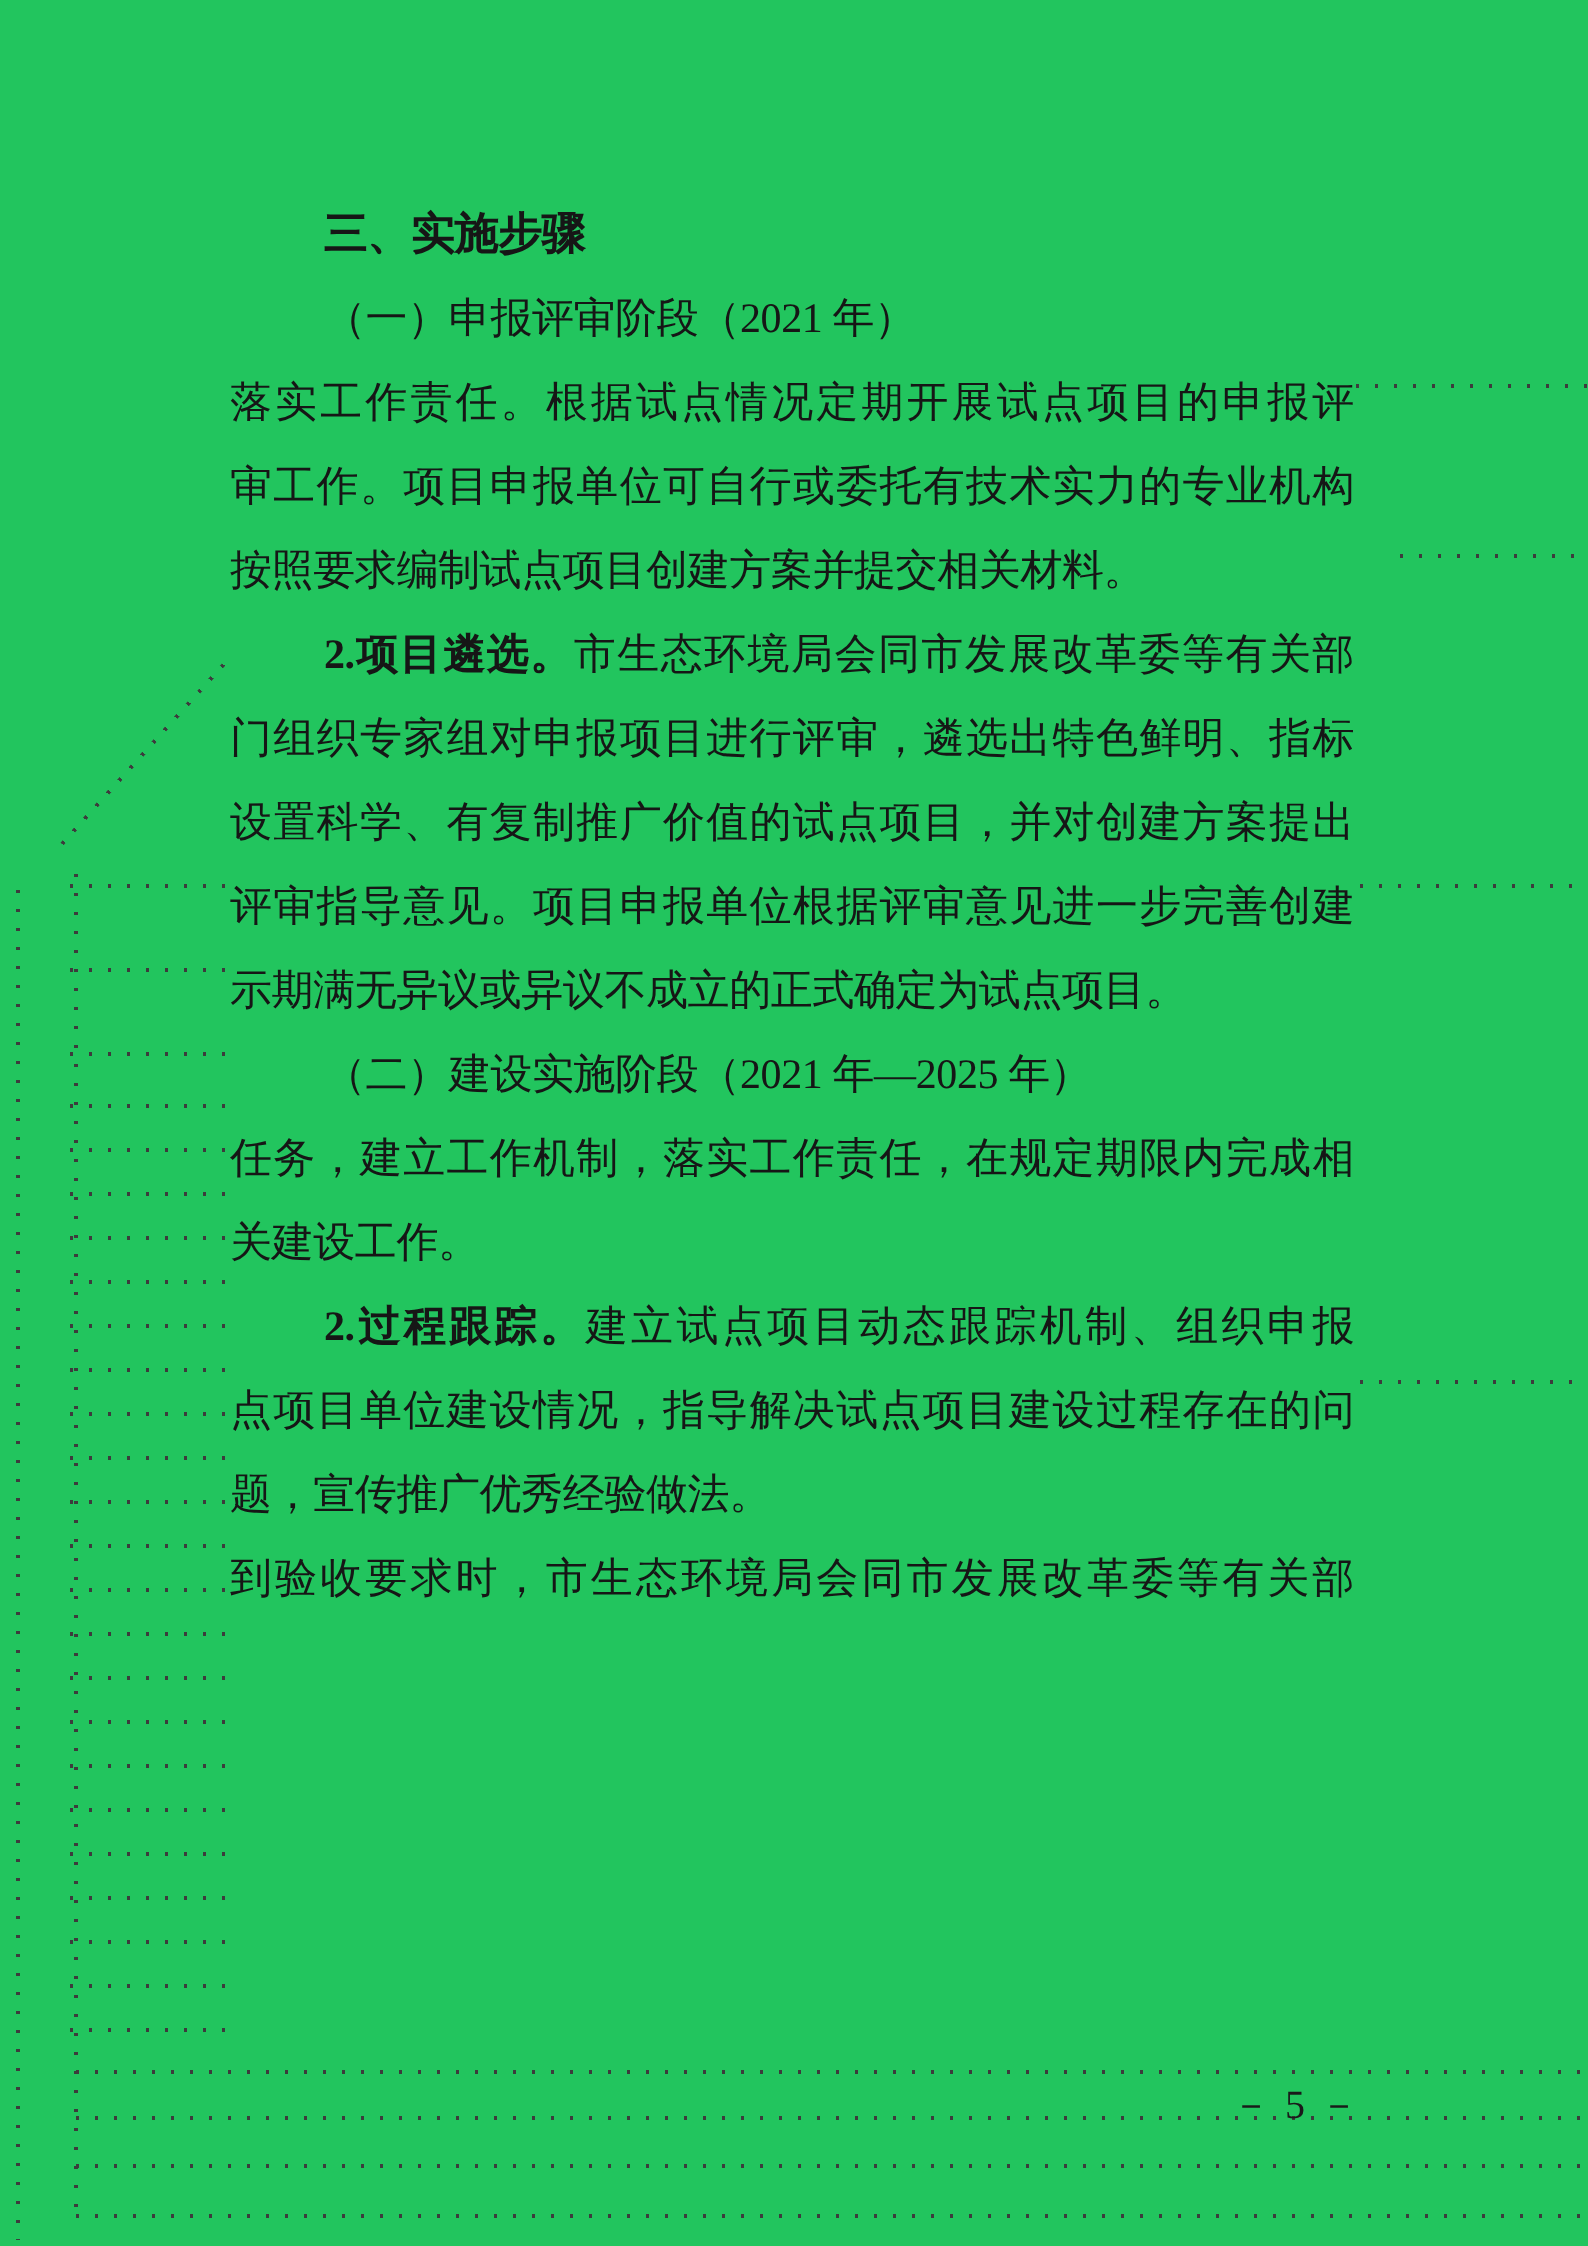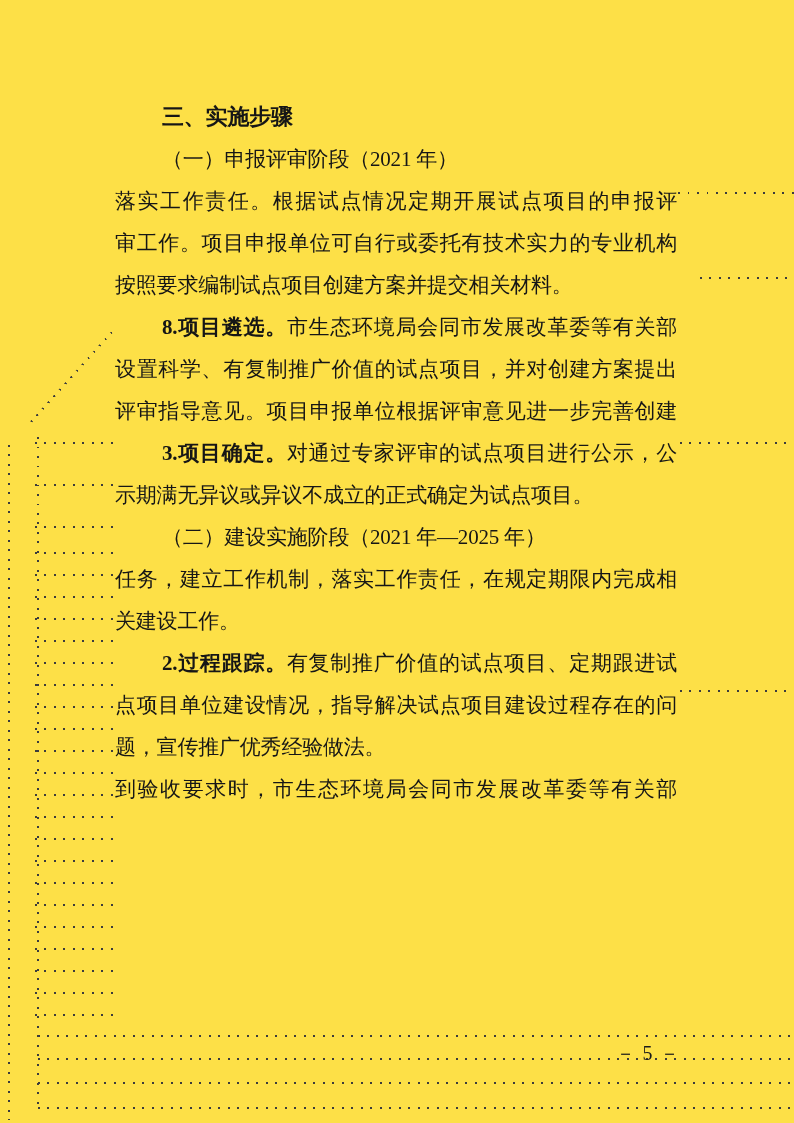--- a/index.html
+++ b/index.html
@@ -1,19 +1,19 @@
 <!DOCTYPE html>
 <html><head>
 <meta charset="utf-8">
 <style>
   html,body{margin:0;padding:0;background:#ffffff;}
   .page{
     position:relative;
     width:794px;height:1123px;
-    background:#fde047;
+    background:#22c55e;
     overflow:hidden;
     font-family:"Liberation Serif","DejaVu Serif",serif;
     color:#161616;
   }
   .textblock{
     position:absolute;
     left:115px;top:96px;
     width:562px;
   }
   .line{
@@ -107,29 +107,29 @@
 
   <div class="textblock">
     <div class="line heading indent">
       <span>三、实施步骤</span>
     </div>
     <div id="lines">
         <div class="line indent"><span>（一）申报评审阶段（2021 年）</span></div>
         <div class="line justify"><span>落实工作责任。根据试点情况定期开展试点项目的申报评</span></div>
         <div class="line justify"><span>审工作。项目申报单位可自行或委托有技术实力的专业机构</span></div>
         <div class="line"><span>按照要求编制试点项目创建方案并提交相关材料。</span></div>
-        <div class="line indent justify"><span class="lead">8.项目遴选。</span><span>市生态环境局会同市发展改革委等有关部</span></div>
+        <div class="line indent justify"><span class="lead">2.项目遴选。</span><span>市生态环境局会同市发展改革委等有关部</span></div>
+        <div class="line justify"><span>门组织专家组对申报项目进行评审，遴选出特色鲜明、指标</span></div>
         <div class="line justify"><span>设置科学、有复制推广价值的试点项目，并对创建方案提出</span></div>
         <div class="line justify"><span>评审指导意见。项目申报单位根据评审意见进一步完善创建</span></div>
-        <div class="line indent justify"><span class="lead">3.项目确定。</span><span>对通过专家评审的试点项目进行公示，公</span></div>
         <div class="line"><span>示期满无异议或异议不成立的正式确定为试点项目。</span></div>
         <div class="line indent"><span>（二）建设实施阶段（2021 年—2025 年）</span></div>
         <div class="line justify"><span>任务，建立工作机制，落实工作责任，在规定期限内完成相</span></div>
         <div class="line"><span>关建设工作。</span></div>
-        <div class="line indent justify"><span class="lead">2.过程跟踪。</span><span>有复制推广价值的试点项目、定期跟进试</span></div>
+        <div class="line indent justify"><span class="lead">2.过程跟踪。</span><span>建立试点项目动态跟踪机制、组织申报</span></div>
         <div class="line justify"><span>点项目单位建设情况，指导解决试点项目建设过程存在的问</span></div>
         <div class="line"><span>题，宣传推广优秀经验做法。</span></div>
         <div class="line justify"><span>到验收要求时，市生态环境局会同市发展改革委等有关部</span></div>
       </div>
   </div>
 
   <div class="pagenum">－ 5 －</div>
 
 </div>
 

